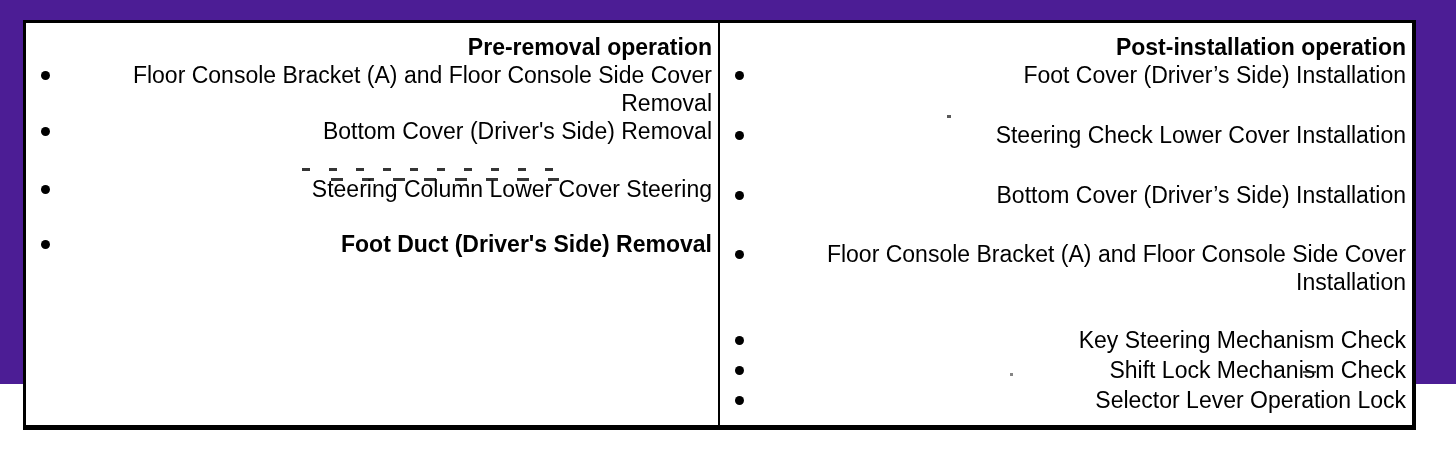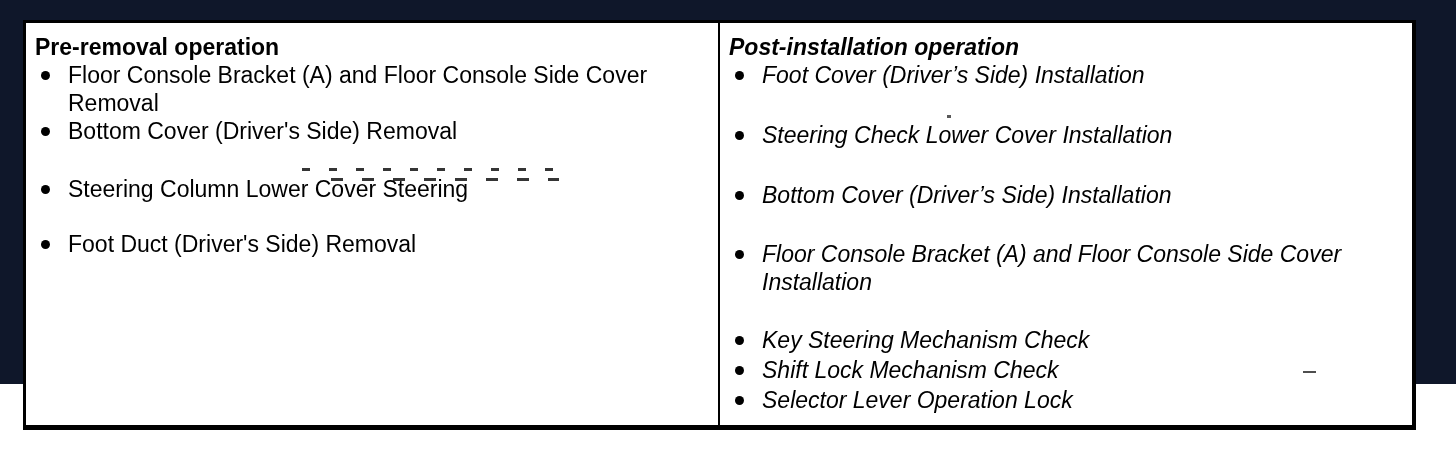--- a/index.html
+++ b/index.html
@@ -5,21 +5,22 @@
   * { margin: 0; padding: 0; box-sizing: border-box; }
   html, body {
     width: 1456px; height: 458px;
     background: #ffffff;
     font-family: "Liberation Sans", "DejaVu Sans", sans-serif;
     overflow: hidden;
   }
   .sheet {
     position: relative;
     width: 1456px; height: 384px;
-    background: #0f172a;
+    background: #4c1d95;
+    text-align: right;
   }
   .proc-table {
     position: absolute;
     left: 23px; top: 20px;
     width: 1393px; height: 410px;
     border: 3px solid #000;
     border-right-width: 4px;
     border-bottom-width: 5px;
     display: flex;
     background: #fff;
@@ -27,41 +28,41 @@
   .col {
     padding: 10px 6px 0 9px;
     font-size: 23px;
     line-height: 28px;
     color: #000;
   }
   .col-left {
     width: 694px;
     border-right: 2px solid #000;
   }
-  .col-right { flex: 1; font-style: italic; }
+  .col-right { flex: 1; }
   .col-header {
     font-weight: bold;
     line-height: 28px;
   }
   .li {
     position: relative;
     padding-left: 33px;
   }
   .li .bullet {
     position: absolute;
     left: 6px; top: 10px;
     width: 9px; height: 9px;
     border-radius: 50%;
     background: #000;
   }
   .mt33 { }
   .mt32 { margin-top: 32px; }
   .mt31 { margin-top: 31px; }
   .mt30 { margin-top: 30px; }
-  .mt27 { margin-top: 27px; }
+  .mt27 { margin-top: 27px; font-weight: bold; }
   .mt2  { margin-top: 2px; }
   
   .artifact { position: absolute; pointer-events: none; }
   .dash-row-1 {
     left: 302px; top: 168px; width: 256px; height: 3px;
     background: repeating-linear-gradient(90deg, #111 0 8px, transparent 8px 27px);
     opacity: .85;
   }
   .dash-row-2 {
     left: 331px; top: 178px; width: 228px; height: 3px;

